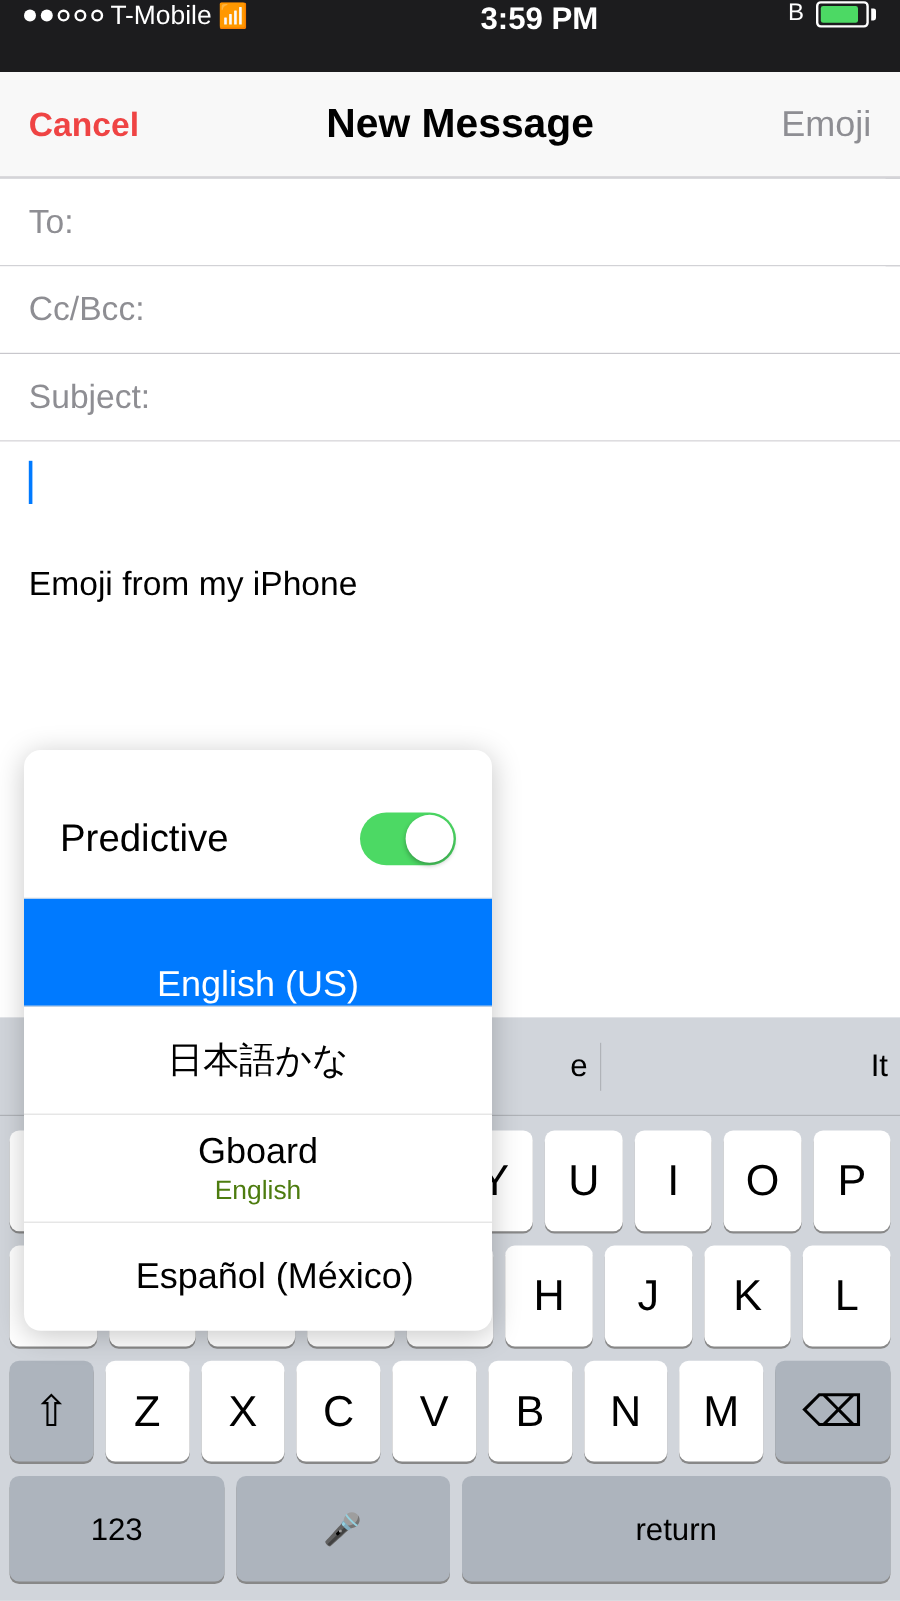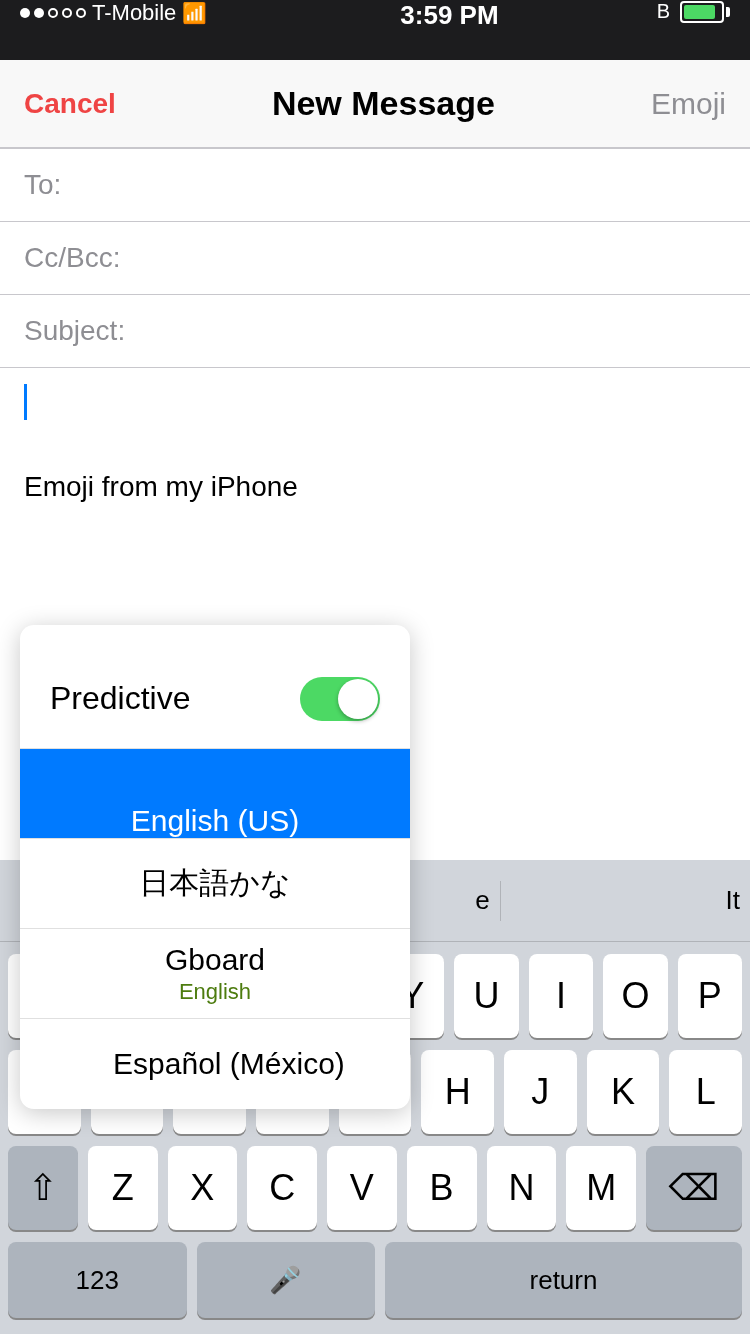--- a/index.html
+++ b/index.html
@@ -233,21 +233,21 @@
       cursor: pointer;
       font-weight: 400;
       min-width: 62px;
       flex: 1;
     }
     .key-dark {
       background: #adb4bd;
       color: #000;
     }
     .key-bottom {
-      height: 76px;
+      height: 88px;
       font-size: 26px;
     }
     .key-space {
       flex: 4;
     }
     .key-return {
       flex: 2;
       text-align: center;
     }
     .key-delete {

